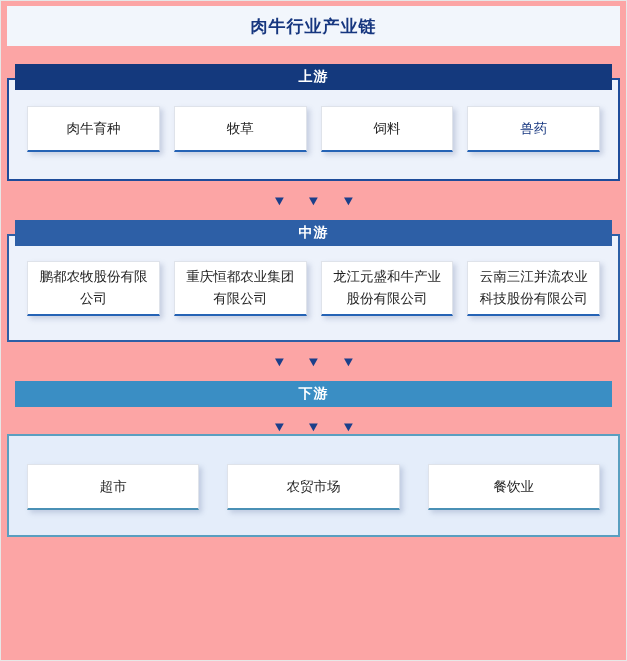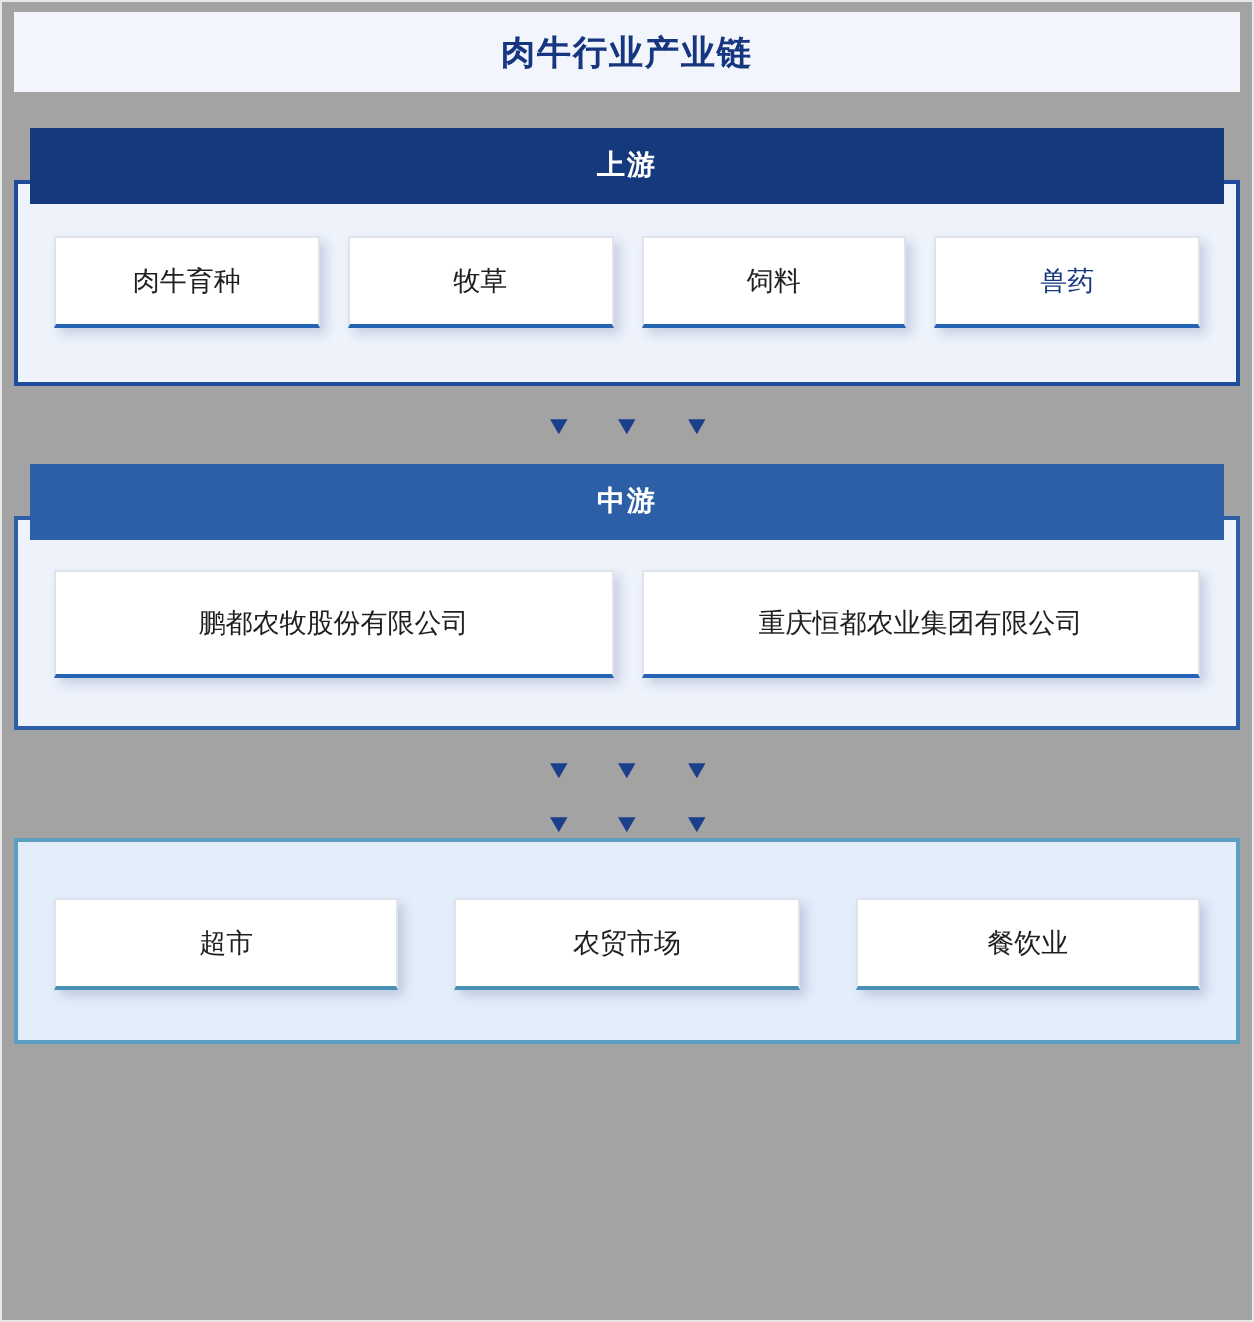--- a/index.html
+++ b/index.html
@@ -5,39 +5,39 @@
   * { margin: 0; padding: 0; box-sizing: border-box; }
   html, body { background: #ffffff; }
   body {
     width: 627px; height: 661px;
     font-family: "Liberation Sans", "DejaVu Sans", sans-serif;
     position: relative;
   }
   .canvas {
     width: 627px; height: 661px;
     border: 1px solid #e7e7e7;
-    background: #a3a3a3;
+    background: #fca5a5;
     overflow: hidden;
   }
   .title-bar {
     margin: 5px 6px 0 6px;
     height: 40px;
     background: var(--title-bg, #f2f6fc);
     display: flex; align-items: center; justify-content: center;
   }
   .title-bar span {
     color: var(--title-text, #16367f);
     font-size: 17px; font-weight: bold;
     letter-spacing: 1px;
   }
   .section { margin: 0 6px; position: relative; }
   .section-header {
     position: relative; z-index: 2;
     margin: 0 8px;
-    height: 38px;
+    height: 26px;
     background: var(--header-bg);
     display: flex; align-items: center; justify-content: center;
   }
   .section-header span {
     color: #ffffff; font-size: 14px; font-weight: bold; letter-spacing: 1px;
   }
   .section-body {
     position: relative; z-index: 1;
     margin-top: -12px;
     border: 2px solid var(--border);
@@ -121,31 +121,40 @@
       <span>中游</span>
     </div>
     <div class="section-body">
       <div class="item-row">
         <div class="item">
             <span>鹏都农牧股份有限公司</span>
           </div>
         <div class="item">
             <span>重庆恒都农业集团有限公司</span>
           </div>
+        <div class="item">
+            <span>龙江元盛和牛产业股份有限公司</span>
+          </div>
+        <div class="item">
+            <span>云南三江并流农业科技股份有限公司</span>
+          </div>
       </div>
     </div>
   </div>
 
   <div class="arrow-row">
     <span class="arrow">▼</span>
     <span class="arrow">▼</span>
     <span class="arrow">▼</span>
   </div>
 
   <div class="section sec-downstream" style="--header-bg: #3a8ec4; --border: #3a8ec4; --content-bg: #e1ebf9; --underline: #3a87b8;">
+    <div class="section-header">
+      <span>下游</span>
+    </div>
   </div>
 
   <div class="arrow-row">
     <span class="arrow">▼</span>
     <span class="arrow">▼</span>
     <span class="arrow">▼</span>
   </div>
 
   <div class="section sec-terminal" style="--header-bg: #65a9c7; --border: #5a9fc0; --content-bg: #e4edfa; --underline: #4a90b5;">
     <div class="section-body">

